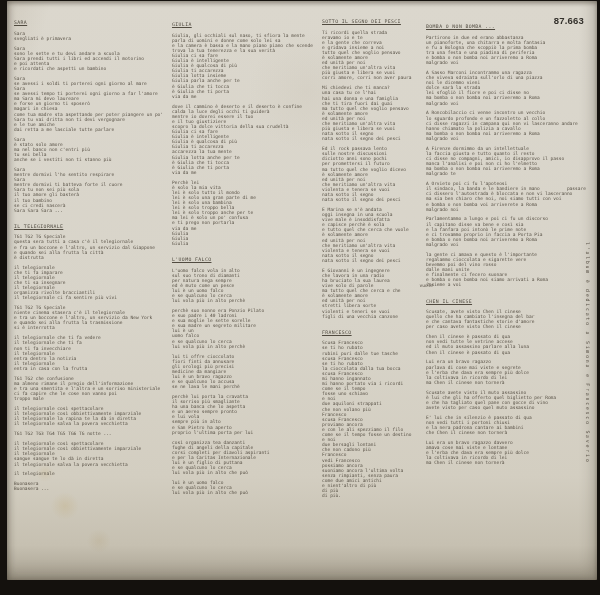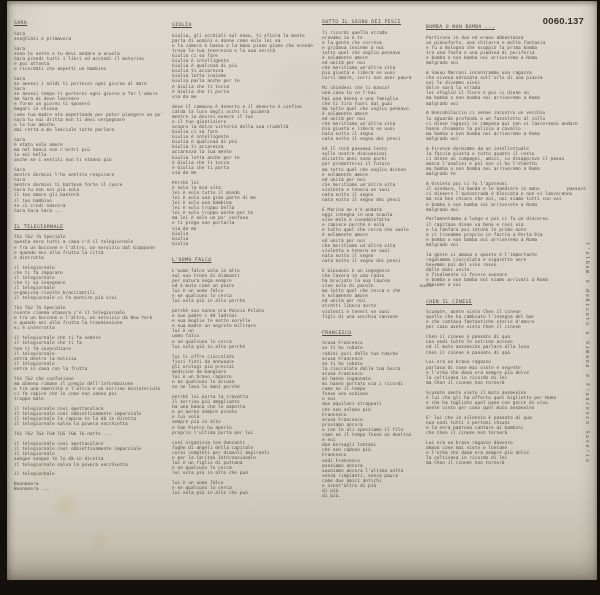--- a/index.html
+++ b/index.html
@@ -32,19 +32,19 @@
   .stanza{margin-bottom:4.8px;}
   .line{white-space:pre;}
   .side-note{position:absolute;left:585px;top:242px;
     writing-mode:vertical-rl;font-size:5px;letter-spacing:1.7px;color:#5c554a;white-space:pre;}
 </style>
 </head>
 <body>
 
 <div class="photo">
   <div class="paper"></div>
-  <div class="catalog">0060.137</div>
+  <div class="catalog">87.663</div>
   <div class="col" id="col0"><div class="song"><div class="song-title">SARA</div><div class="stanza"><div class="line">Sara</div><div class="line">svegliati è primavera</div></div><div class="stanza"><div class="line">Sara</div><div class="line">sono le sette e tu devi andare a scuola</div><div class="line">Sara prendi tutti i libri ed accendi il motorino</div><div class="line">e poi attenta</div><div class="line">e ricordati che aspetti un bambino</div></div><div class="stanza"><div class="line">Sara</div><div class="line">se avessi i soldi ti porterei ogni giorno al mare</div><div class="line">Sara</div><div class="line">se avessi tempo ti porterei ogni giorno a far l'amore</div><div class="line">ma Sara mi devo laureare</div><div class="line">e forse un giorno ti sposerò</div><div class="line">magari in chiesa</div><div class="line">come tua madre sta aspettando per poter piangere un po'</div><div class="line">Sara tu vai dritta non ti devi vergognare</div><div class="line">e le tue amiche</div><div class="line">dai retta a me lasciale tutte parlare</div></div><div class="stanza"><div class="line">Sara</div><div class="line">è stato solo amore</div><div class="line">ma nel banco non c'entri più</div><div class="line">tu sei bella</div><div class="line">anche se i vestiti non ti stanno più</div></div><div class="stanza"><div class="line">Sara</div><div class="line">mentre dormivi l'ho sentito respirare</div><div class="line">Sara</div><div class="line">mentre dormivi ti batteva forte il cuore</div><div class="line">Sara tu non sei più sola</div><div class="line">il tuo amore gli basterà</div><div class="line">il tuo bambino</div><div class="line">se ci credi nascerà</div><div class="line">Sara Sara Sara ...</div></div></div><div class="song"><div class="song-title">IL TELEGIORNALE</div><div class="stanza"><div class="line">TG1 TG2 TG Speciale</div><div class="line">questa sera tutti a casa c'è il telegiornale</div><div class="line">e fra un boccone e l'altro, un servizio dal Giappone</div><div class="line">e quando sei alla frutta la città</div><div class="line">è distrutta</div></div><div class="stanza"><div class="line">il telegiornale</div><div class="line">che ti fa imparare</div><div class="line">il telegiornale</div><div class="line">che ti sa insegnare</div><div class="line">il telegiornale</div><div class="line">organizza rivolte bracciantili</div><div class="line">il telegiornale ci fa sentire più vivi</div></div><div class="stanza"><div class="line">TG1 TG2 TG Speciale</div><div class="line">niente cinema stasera c'è il telegiornale</div><div class="line">e tra un boccone e l'altro, un servizio da New York</div><div class="line">e quando sei alla frutta la trasmissione</div><div class="line">si è interrotta</div></div><div class="stanza"><div class="line">il telegiornale che ti fa vedere</div><div class="line">il telegiornale che ti fa</div><div class="line">non ti fa invecchiare</div><div class="line">il telegiornale</div><div class="line">entra dentro la notizia</div><div class="line">il telegiornale</div><div class="line">entra in casa con la frutta</div></div><div class="stanza"><div class="line">TG1 TG2 che confusione</div><div class="line">ma almeno rimane il pregio dell'informazione</div><div class="line">e tra una smentita e l'altra e un sorriso ministeriale</div><div class="line">ci fa capire che le cose non vanno poi</div><div class="line">troppo male</div></div><div class="stanza"><div class="line">il telegiornale così spettacolare</div><div class="line">il telegiornale così obbiettivamente imparziale</div><div class="line">il telegiornale la rapina te la dà in diretta</div><div class="line">il telegiornale salva la povera vecchietta</div></div><div class="stanza"><div class="line">TG1 TG2 TG3 TG4 TG5 TG6 TG notte ...</div></div><div class="stanza"><div class="line">il telegiornale così spettacolare</div><div class="line">il telegiornale così obbiettivamente imparziale</div><div class="line">il telegiornale</div><div class="line">sangue sangue te lo dà in diretta</div><div class="line">il telegiornale salva la povera vecchietta</div></div><div class="stanza"><div class="line">il telegiornale</div></div><div class="stanza"><div class="line">Buonasera</div><div class="line">Buonasera ...</div></div></div></div>
   <div class="col" id="col1"><div class="song"><div class="song-title">GIULIA</div><div class="stanza"><div class="line">Giulia, gli occhiali sul naso, ti sfiora la mente</div><div class="line">parla di uomini e donne come solo lei sa</div><div class="line">e la camera è bassa e la mano piano piano che scende</div><div class="line">trova la tua tenerezza e la sua verità</div><div class="line">Giulia ci sa fare</div><div class="line">Giulia è intelligente</div><div class="line">Giulia è qualcosa di più</div><div class="line">Giulia ti accarezza</div><div class="line">Giulia lotta insieme</div><div class="line">Giulia parla anche per te</div><div class="line">è Giulia che ti tocca</div><div class="line">è Giulia che ti porta</div><div class="line">via da me</div></div><div class="stanza"><div class="line">dove il cammino è deserto e il deserto è confine</div><div class="line">calda la luce degli occhi ti guiderà</div><div class="line">mentre io dovrei essere il tuo</div><div class="line">e il tuo giustiziere</div><div class="line">scopro la dolce vittoria della sua crudeltà</div><div class="line">Giulia ci sa fare</div><div class="line">Giulia è intelligente</div><div class="line">Giulia è qualcosa di più</div><div class="line">Giulia ti accarezza</div><div class="line">accarezza la tua mente</div><div class="line">Giulia lotta anche per te</div><div class="line">è Giulia che ti tocca</div><div class="line">è Giulia che ti porta</div><div class="line">via da me</div></div><div class="stanza"><div class="line">Perchè lei</div><div class="line">è solo la mia vita</div><div class="line">lei è solo tutto il mondo</div><div class="line">lei è solo una gran parte di me</div><div class="line">lei è solo una bambina</div><div class="line">lei è solo troppo bella</div><div class="line">lei è solo troppo anche per te</div><div class="line">ma lei è solo un po' confusa</div><div class="line">e ti prego non portarla</div><div class="line">via da me</div><div class="line">Giulia</div><div class="line">Giulia</div><div class="line">Giulia</div></div></div><div class="song"><div class="song-title">L'UOMO FALCO</div><div class="stanza"><div class="line">L'uomo falco vola in alto</div><div class="line">sul suo trono di diamanti</div><div class="line">per natura nega sempre</div><div class="line">ed è muto come un pesce</div><div class="line">lui è un uomo falco</div><div class="line">e se qualcuno lo cerca</div><div class="line">lui vola più in alto perchè</div></div><div class="stanza"><div class="line">perchè suo nonno era Ponzio Pilato</div><div class="line">e suo padre i 40 ladroni</div><div class="line">e sua moglie le sette sorelle</div><div class="line">e sua madre un segreto militare</div><div class="line">lui è un</div><div class="line">uomo falco</div><div class="line">e se qualcuno lo cerca</div><div class="line">lui vola più in alto perchè</div></div><div class="stanza"><div class="line">lui ti offre cioccolato</div><div class="line">fiori finti da annusare</div><div class="line">gli orologi più precisi</div><div class="line">medicine da mangiare</div><div class="line">lui è un bravo ragazzo</div><div class="line">e se qualcuno lo accusa</div><div class="line">se ne lava le mani perchè</div></div><div class="stanza"><div class="line">perchè lui porta la cravatta</div><div class="line">il sorriso più smagliante</div><div class="line">ha una banca che lo aspetta</div><div class="line">e un aereo sempre pronto</div><div class="line">e lui vola</div><div class="line">sempre più in alto</div><div class="line">e San Pietro ha aperto</div><div class="line">proprio l'ultima porta per lui</div></div><div class="stanza"><div class="line">così organizza tea danzanti</div><div class="line">fughe di angeli della capitale</div><div class="line">corsi completi per diavoli aspiranti</div><div class="line">e per la Caritas Internazionale</div><div class="line">lui è un figlio di puttana</div><div class="line">e se qualcuno lo cerca</div><div class="line">lui vola più in alto che può</div></div><div class="stanza"><div class="line">lui è un uomo falco</div><div class="line">e se qualcuno lo cerca</div><div class="line">lui vola più in alto che può</div></div></div></div>
   <div class="col" id="col2"><div class="song"><div class="song-title">SOTTO IL SEGNO DEI PESCI</div><div class="stanza"><div class="line">Ti ricordi quella strada</div><div class="line">eravamo io e te</div><div class="line">e la gente che correva</div><div class="line">e gridava insieme a noi</div><div class="line">tutto quel che voglio pensavo</div><div class="line">è solamente amore</div><div class="line">ed unità per noi</div><div class="line">che meritiamo un'altra vita</div><div class="line">più giusta e libera se vuoi</div><div class="line">corri amore, corri non aver paura</div></div><div class="stanza"><div class="line">Mi chiedevi che ti manca?</div><div class="line">una casa tu ce l'hai</div><div class="line">hai una donna e una famiglia</div><div class="line">che ti tira fuori dai guai</div><div class="line">ma tutto quel che voglio pensavo</div><div class="line">è solamente amore</div><div class="line">ed unità per noi</div><div class="line">che meritiamo un'altra vita</div><div class="line">più giusta e libera se vuoi</div><div class="line">nata sotto il segno</div><div class="line">nata sotto il segno dei pesci</div></div><div class="stanza"><div class="line">Ed il rock passava lento</div><div class="line">sulle nostre discussioni</div><div class="line">diciotto anni sono pochi</div><div class="line">per promettersi il futuro</div><div class="line">ma tutto quel che voglio dicevo</div><div class="line">è solamente amore</div><div class="line">ed unità per noi</div><div class="line">che meritiamo un'altra vita</div><div class="line">violenta e tenera se vuoi</div><div class="line">nata sotto il segno</div><div class="line">nata sotto il segno dei pesci</div></div><div class="stanza"><div class="line">E Marina se n'è andata</div><div class="line">oggi insegna in una scuola</div><div class="line">vive male è insoddisfatta</div><div class="line">e capisce perchè è sola</div><div class="line">e tutto quel che cerca che vuole</div><div class="line">è solamente amore</div><div class="line">ed unità per noi</div><div class="line">che meritiamo un'altra vita</div><div class="line">violenta e tenera se vuoi</div><div class="line">nata sotto il segno</div><div class="line">nata sotto il segno dei pesci</div></div><div class="stanza"><div class="line">E Giovanni è un ingegnere</div><div class="line">che lavora in una radio</div><div class="line">ha bruciato la sua laurea</div><div class="line">vive solo di parole                 vuole</div><div class="line">ma tutto quel che cerca e che</div><div class="line">è solamente amore</div><div class="line">ed unità per noi</div><div class="line">stretti libera sorte</div><div class="line">violenti e teneri se vuoi</div><div class="line">figli di una vecchia canzone</div></div></div><div class="song"><div class="song-title">FRANCESCO</div><div class="stanza"><div class="line">Scusa Francesco</div><div class="line">se ti ho rubato</div><div class="line">rubini puri dalle tue tasche</div><div class="line">scusa Francesco</div><div class="line">se ti ho rubato</div><div class="line">la cioccolata dalla tua bocca</div><div class="line">scusa Francesco</div><div class="line">mi hanno ingannato</div><div class="line">mi hanno portato via i ricordi</div><div class="line">come se il tempo</div><div class="line">fosse uno schiavo</div><div class="line">e noi</div><div class="line">due aquiloni strappati</div><div class="line">che non volano più</div><div class="line">Francesco</div><div class="line">scusa Francesco</div><div class="line">proviamo ancora</div><div class="line">e con le ali spezziamo il filo</div><div class="line">come se il tempo fosse un destino</div><div class="line">e noi</div><div class="line">due bersagli lontani</div><div class="line">che non cadono più</div><div class="line">Francesco</div><div class="line">vedi Francesco</div><div class="line">possiamo ancora</div><div class="line">suoniamo ancora l'ultima volta</div><div class="line">senza rimpianti, senza paura</div><div class="line">come due amici antichi</div><div class="line">e nient'altro di più</div><div class="line">di più</div><div class="line">di più.</div></div></div></div>
   <div class="col" id="col3"><div class="song"><div class="song-title">BOMBA O NON BOMBA ...</div><div class="stanza"><div class="line">Partirono in due ed erano abbastanza</div><div class="line">un pianoforte, una chitarra e molta fantasia</div><div class="line">e fu a Bologna che scoppiò la prima bomba</div><div class="line">tra una festa e una piadina di periferia</div><div class="line">e bomba o non bomba noi arriveremo a Roma</div><div class="line">malgrado voi</div></div><div class="stanza"><div class="line">A Sasso Marconi incontrammo una ragazza</div><div class="line">che viveva sdraiata sull'orlo di una piazza</div><div class="line">noi le dicemmo vieni</div><div class="line">dolce sarà la strada</div><div class="line">lei sfogliò il fiore e poi ci disse no</div><div class="line">ma bomba o non bomba noi arriveremo a Roma</div><div class="line">malgrado voi</div></div><div class="stanza"><div class="line">A Roncobilaccio ci venne incontro un vecchio</div><div class="line">lo sguardo profondo e un fazzoletto al collo</div><div class="line">ci disse ragazzi in campana qui non vi lasceranno andare</div><div class="line">hanno chiamato la polizia a cavallo</div><div class="line">ma bomba o non bomba noi arriveremo a Roma</div><div class="line">malgrado voi</div></div><div class="stanza"><div class="line">A Firenze dormimmo da un intellettuale</div><div class="line">la faccia giusta e tutto quanto il resto</div><div class="line">ci disse no compagni, amici, io disapprovo il passo</div><div class="line">manca l'analisi e poi non ci ho l'elmetto</div><div class="line">ma bomba o non bomba noi arriveremo a Roma</div><div class="line">malgrado te</div></div><div class="stanza"><div class="line">A Orvieto poi ci fu l'apoteosi</div><div class="line">il sindaco, la banda e le bandiere in mano          passare</div><div class="line">ci dissero l'autostrada è bloccata e non vi lasceranno</div><div class="line">ma sia ben chiaro che noi, noi siamo tutti con voi</div><div class="line">e bomba o non bomba voi arriverete a Roma</div><div class="line">malgrado noi</div></div><div class="stanza"><div class="line">Parlamentammo a lungo e poi ci fu un discorso</div><div class="line">il capitano disse va bene e così sia</div><div class="line">e la fanfara poi intonò le prime note</div><div class="line">e ci trovammo proprio in faccia a Porta Pia</div><div class="line">e bomba o non bomba noi arriveremo a Roma</div><div class="line">malgrado voi</div></div><div class="stanza"><div class="line">la gente ci amava e questo è l'importante</div><div class="line">regalammo cioccolata e sigarette vere</div><div class="line">bevemmo poi del vino rosso</div><div class="line">dalle mani unite</div><div class="line">e finalmente ci fecero suonare</div><div class="line">e bomba o non bomba noi siamo arrivati a Roma</div><div class="line">insieme a voi</div></div></div><div class="song"><div class="song-title">CHEN IL CINESE</div><div class="stanza"><div class="line">Scusate, avete visto Chen il cinese</div><div class="line">quello che ha cambiato l'insegna del bar</div><div class="line">e che cantava fantastiche storie d'amore</div><div class="line">per caso avete visto Chen il cinese</div></div><div class="stanza"><div class="line">Chen il cinese è passato di qua</div><div class="line">non vedi tutte le vetrine accese</div><div class="line">ed il muto assassino parlare alla luna</div><div class="line">Chen il cinese è passato di qua</div></div><div class="stanza"><div class="line">Lui era un bravo ragazzo</div><div class="line">parlava di cose mai viste e segrete</div><div class="line">e l'erba che dava era sempre più dolce</div><div class="line">la coltivava in ricordo di lei</div><div class="line">ma Chen il cinese non tornerà</div></div><div class="stanza"><div class="line">Scusate avete visto il muto assassino</div><div class="line">è lui che gli ha offerto quel biglietto per Roma</div><div class="line">e che ha tagliato quel pane con gocce di vino</div><div class="line">avete visto per caso quel muto assassino</div></div><div class="stanza"><div class="line">E' lui che in silenzio è passato di qua</div><div class="line">non vedi tutti i portoni chiusi</div><div class="line">e la nera padrona cantare ai bambini</div><div class="line">che Chen il cinese non tornerà</div></div><div class="stanza"><div class="line">Lui era un bravo ragazzo davvero</div><div class="line">amava cose mai viste e lontane</div><div class="line">e l'erba che dava era sempre più dolce</div><div class="line">la coltivava in ricordo di lei</div><div class="line">ma Chen il cinese non tornerà</div></div></div></div>
   <div class="side-note">l'album è dedicato a Simona e Francesco Saverio</div>
 </div>
 
 </body></html>

